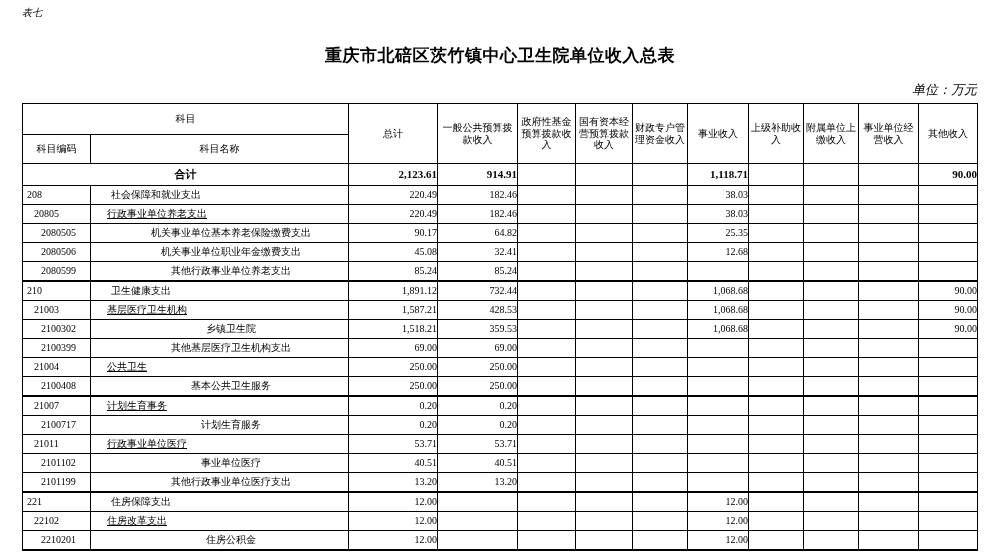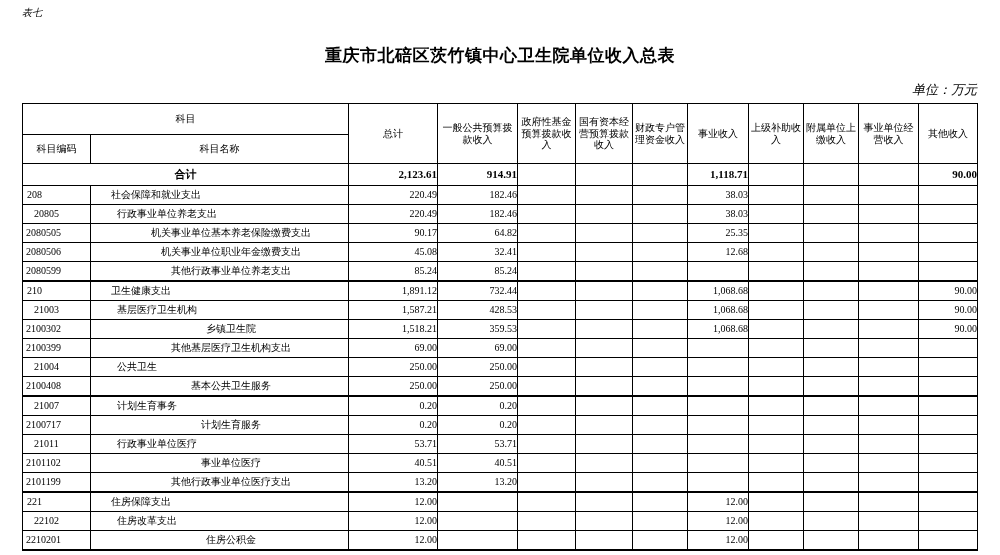--- a/index.html
+++ b/index.html
@@ -49,23 +49,23 @@
   td.num { text-align: right; padding-right: 3px; font-size: 10.5px; }
   td.code-cell { text-align: left; font-size: 10.5px; }
   td.name-cell { text-align: left; }
 
   tr.grand-total td { height: 21px; font-weight: bold; font-size: 11px; }
   tr.grand-total td.label-cell { text-align: center; }
 
   tr.data-row td { height: 18px; }
   tr.level-1 td.code-cell { padding-left: 4px; }
   tr.level-2 td.code-cell { padding-left: 11px; }
-  tr.level-3 td.code-cell { padding-left: 3px; }
+  tr.level-3 td.code-cell { padding-left: 18px; }
   tr.level-1 td.name-cell { padding-left: 20px; }
-  tr.level-2 td.name-cell { padding-left: 26px; }
+  tr.level-2 td.name-cell { padding-left: 16px; text-decoration: underline; }
   tr.level-3 td.name-cell { padding-left: 23px; text-align: center; }
 
   tr.section-break td { border-top-width: 2px; }
   tbody tr:last-child td { border-bottom-width: 2px; }
 </style>
 </head>
 <body>
 
 <div class="page">
 

